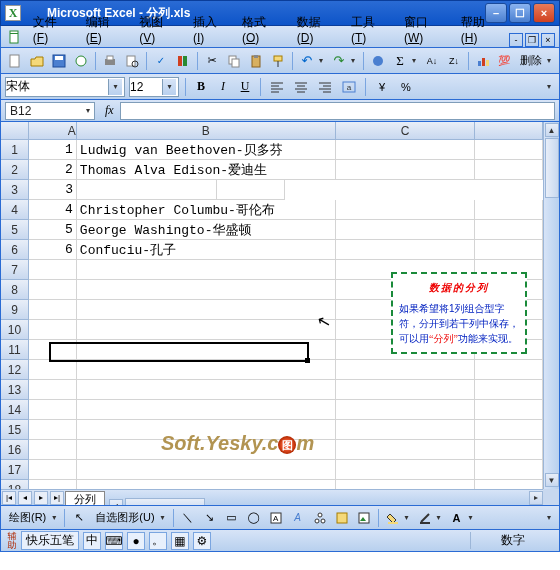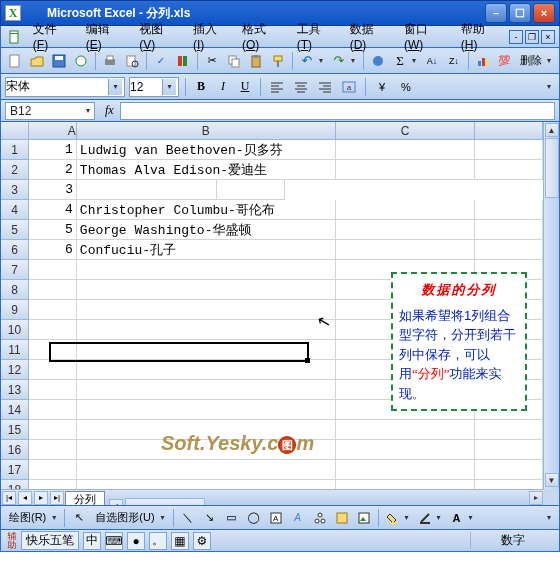--- a/index.html
+++ b/index.html
@@ -7,21 +7,21 @@
 
 
 .titlebar { height: 26px; background: linear-gradient(to bottom, #2a6bd4, #0d54c8); display: flex; align-items: center; color: #fff; padding: 0 4px; border: 1px solid #0a3d9a; }
 .titlebar .xicon { width: 16px; height: 16px; background: #fff; color: #2a8a32; font-weight: bold; font-family: serif; display: flex; align-items: center; justify-content: center; margin-right: 6px; border: 1px solid #999; }
 .titlebar .title { flex: 1; font-weight: bold; font-size: 12px; padding-left: 20px; }
 .titlebar .wbtns { display: flex; gap: 2px; }
 .titlebar .wbtn { width: 22px; height: 20px; background: linear-gradient(to bottom,#8ab3f0,#4a7fd0); border: 1px solid #1a4a9a; border-radius: 3px; display: flex; align-items: center; justify-content: center; color: #fff; font-weight: bold; font-size: 11px; }
 .titlebar .wbtn.close { background: linear-gradient(to bottom,#e87b5a,#d04020); }
 
 
-.menubar { height: 22px; background: linear-gradient(to bottom,#d7e4f7,#b8d0ee); display: flex; align-items: center; padding: 0 4px; gap: 2px; border: 1px solid #2a6bd4; border-top: none; }
+.menubar { height: 22px; background: linear-gradient(to bottom,#d7e4f7,#b8d0ee); display: flex; align-items: flex-end; padding: 0 4px; gap: 2px; border: 1px solid #2a6bd4; border-top: none; }
 .menubar .mitem { padding: 2px 6px; }
 .menubar .mitem span.ul { text-decoration: underline; }
 .menubar .mdi { margin-left: auto; display: flex; gap: 2px; align-items: center; }
 .menubar .mdi .mb { width: 14px; height: 14px; border: 1px solid #2a6bd4; font-size: 9px; display:flex;align-items:center;justify-content:center; }
 
 
 .toolbar { height: 26px; background: linear-gradient(to bottom,#d7e4f7,#b8d0ee); display: flex; align-items: center; padding: 0 4px; gap: 2px; border: 1px solid #2a6bd4; border-top: none; }
 .tbtn { width: 20px; height: 20px; display: flex; align-items: center; justify-content: center; border: 1px solid transparent; }
 .tsep { width: 1px; height: 18px; background: #7aa5e0; margin: 0 2px; }
 .tdrop { width: 8px; font-size: 8px; color: #333; }
@@ -61,21 +61,21 @@
 .vscroll .thumb { position:absolute; left:1px; top:16px; width:14px; height:60px; background:linear-gradient(to right,#e8eef8,#c8d8ef); border:1px solid #9cb6d8; }
 .hscroll { position:absolute; left:0; right:16px; bottom:0; height:16px; background: linear-gradient(to bottom,#d7e4f7,#b8d0ee); border-top:1px solid #9cb6d8; display:flex; align-items:center; }
 .sheettabs { display:flex; align-items:center; height:100%; }
 .stbtn { width:14px; height:14px; border:1px solid #9cb6d8; margin:0 1px; display:flex;align-items:center;justify-content:center;font-size:8px; background:#e8eef8; }
 .stab { background:#fff; border:1px solid #888; border-bottom:none; padding:0 8px; height:14px; font-size:11px; }
 .hscroll .track { flex:1; position:relative; margin-left:20px; }
 .hscroll .thumb { position:absolute; left:0; top:0; width:80px; height:14px; background:linear-gradient(to bottom,#e8eef8,#c8d8ef); border:1px solid #9cb6d8; }
 .scrollcorner { position:absolute; right:0; bottom:0; width:16px; height:16px; background:#c8d8ef; }
 
 
-.callout { position:absolute; right:32px; top:150px; width:136px; border:2px dashed #1a8a3a; background:#fff; padding:6px; font-size:13px; line-height:1.5; }
+.callout { position:absolute; right:32px; top:150px; width:136px; border:2px dashed #1a8a3a; background:#fff; padding:6px; font-size:10px; line-height:1.5; }
 .callout .callout-title { color:#e00; font-weight:bold; font-style:italic; text-align:center; margin-bottom:6px; font-family:"KaiTi","STKaiti",serif; letter-spacing:2px; }
 .callout .body { color:#0020c0; }
 .callout .hl { color:#e00;font-family:Liberation Serif, serif; }
 
 
 .watermark { position:absolute; left:160px; top:310px; font-size:20px; font-style:italic; font-weight:bold; color:#b29451; pointer-events:none; }
 .watermark .dot { color:#c81400; background:radial-gradient(circle,#e85028 40%,#b02800 70%); color:#fff; border-radius:50%; display:inline-block; width:18px; height:18px; text-align:center; line-height:18px; font-style:normal; font-size:11px; vertical-align:middle; }
 
 
 .cursor { position:absolute; left:316px; top:190px; font-size:16px; color:#000; pointer-events:none; transform:rotate(-15deg); }
@@ -112,22 +112,22 @@
         <rect x="2" y="1" width="8" height="12" fill="#fff" stroke="#2a8a32"></rect>
         <rect x="2" y="3" width="8" height="1" fill="#2a8a32"></rect>
       </svg>
     </span>
   <div id="menu-items" style="display:flex;gap:2px">
       <span class="mitem">文件(<span class="ul">F</span>)</span>
       <span class="mitem">编辑(<span class="ul">E</span>)</span>
       <span class="mitem">视图(<span class="ul">V</span>)</span>
       <span class="mitem">插入(<span class="ul">I</span>)</span>
       <span class="mitem">格式(<span class="ul">O</span>)</span>
+      <span class="mitem">数据(<span class="ul">D</span>)</span>
       <span class="mitem">工具(<span class="ul">T</span>)</span>
-      <span class="mitem">数据(<span class="ul">D</span>)</span>
       <span class="mitem">窗口(<span class="ul">W</span>)</span>
       <span class="mitem">帮助(<span class="ul">H</span>)</span>
     </div>
   <div class="mdi">
     <div class="mb">-</div>
     <div class="mb">❐</div>
     <div class="mb">×</div>
   </div>
 </div>
 

